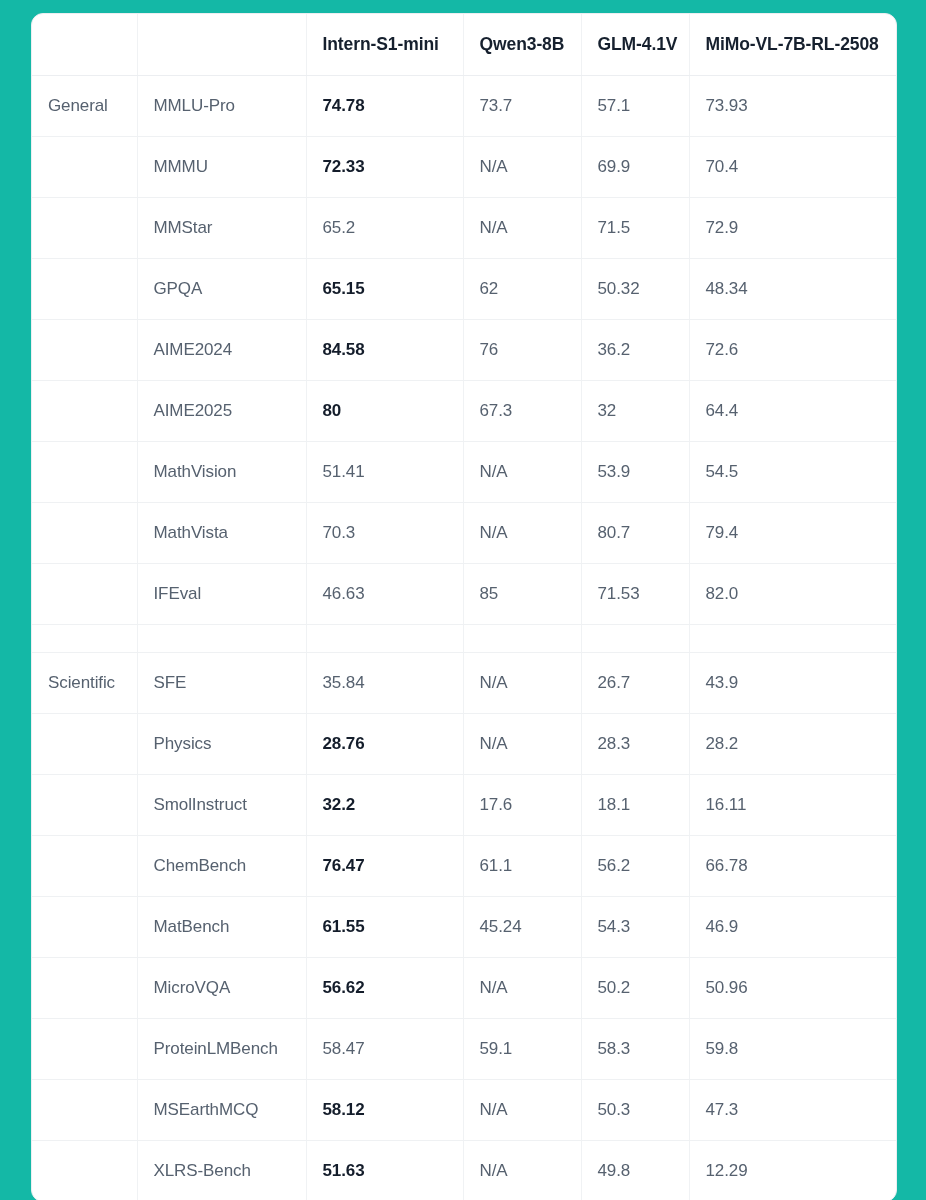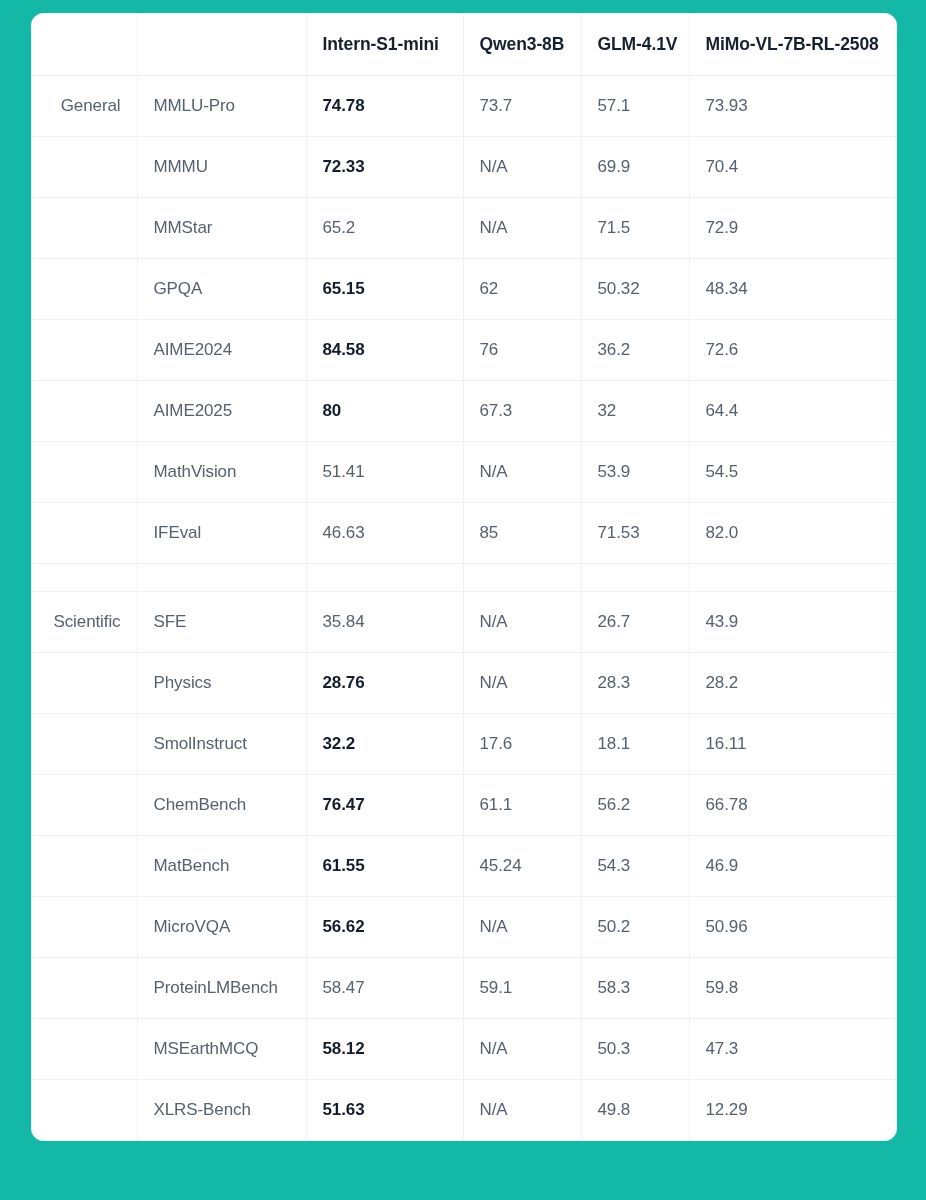--- a/index.html
+++ b/index.html
@@ -67,21 +67,21 @@
     font-size: 17px;
     color: #56616f;
     border-right: 1px solid #f0f2f4;
     border-bottom: 1px solid #eff1f3;
     white-space: nowrap;
     letter-spacing: -0.1px;
   }
   tbody td:last-child { border-right: none; }
   tbody tr:last-child td { border-bottom: none; margin-top: 36px; }
 
-  tbody td.cat { color: #56616f; text-align: right; }
+  tbody td.cat { color: #56616f; }
   tbody td.bench { color: #56616f; }
   tbody td.val { color: #56616f; font-weight: normal; }
   tbody td.val.best { color: #141d2b; font-weight: bold; }
 
   tbody tr.spacer td {
     height: 28px;
     padding: 0 16px;
   }
 </style>
 </head>
@@ -160,20 +160,28 @@
           <tr>
             <td class="cat"></td>
             <td class="bench">MathVision</td>
             <td class="val">51.41</td>
             <td class="val">N/A</td>
             <td class="val">53.9</td>
             <td class="val">54.5</td>
           </tr>
           <tr>
             <td class="cat"></td>
+            <td class="bench">MathVista</td>
+            <td class="val">70.3</td>
+            <td class="val">N/A</td>
+            <td class="val">80.7</td>
+            <td class="val">79.4</td>
+          </tr>
+          <tr>
+            <td class="cat"></td>
             <td class="bench">IFEval</td>
             <td class="val">46.63</td>
             <td class="val">85</td>
             <td class="val">71.53</td>
             <td class="val">82.0</td>
           </tr>
           <tr class="spacer">
             <td class="cat"></td>
             <td class="bench"></td>
             <td class="val"></td>

